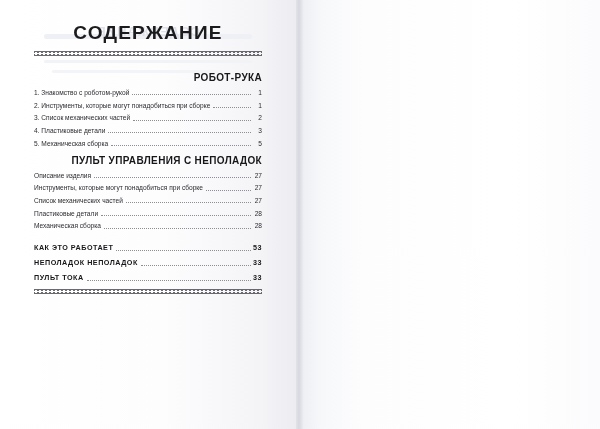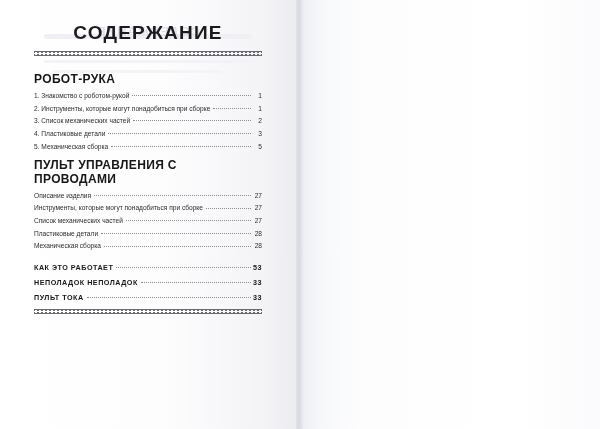--- a/index.html
+++ b/index.html
@@ -106,31 +106,32 @@
       linear-gradient(45deg, #4a4a51 25%, transparent 25%, transparent 75%, #4a4a51 75%);
     background-size: 4px 5px;
     background-position: 0 0, 0 0;
     opacity: .82;
   }
   .deco-rule.bottom { margin-top: 0; }
 
   .toc-list { margin-top: 16px; }
 
   .toc-head {
-    font-size: 12px;
+    font-size: 10px;
     font-weight: bold;
     letter-spacing: .35px;
     color: #17171a;
     margin: 0 0 6px 0;
+    text-align: right;
   }
   .toc-head.spaced { margin-top: 8px; }
 
   .toc-row {
     display: flex;
-    align-items: center;
+    align-items: flex-end;
     font-size: 6.6px;
     color: #2b2b30;
     margin-bottom: 5.4px;
     line-height: 1.1;
   }
   .toc-row .lbl { white-space: nowrap; }
   .toc-row .dots {
     flex: 1;
     margin: 0 2px 1px 3px;
     border-bottom: 1px dotted #8d8d96;
@@ -190,21 +191,21 @@
           <span class="lbl">4. Пластиковые детали</span>
           <span class="dots"></span>
           <span class="pg">3</span>
         </div>
         <div class="toc-row">
           <span class="lbl">5. Механическая сборка</span>
           <span class="dots"></span>
           <span class="pg">5</span>
         </div>
 
-        <div class="toc-head spaced">ПУЛЬТ УПРАВЛЕНИЯ С ПРОВОДАМИ</div>
+        <div class="toc-head spaced">ПУЛЬТ УПРАВЛЕНИЯ С НЕПОЛАДОК</div>
 
         <div class="toc-row">
           <span class="lbl">Описание изделия</span>
           <span class="dots"></span>
           <span class="pg">27</span>
         </div>
         <div class="toc-row">
           <span class="lbl">Инструменты, которые могут понадобиться при сборке</span>
           <span class="dots"></span>
           <span class="pg">27</span>

